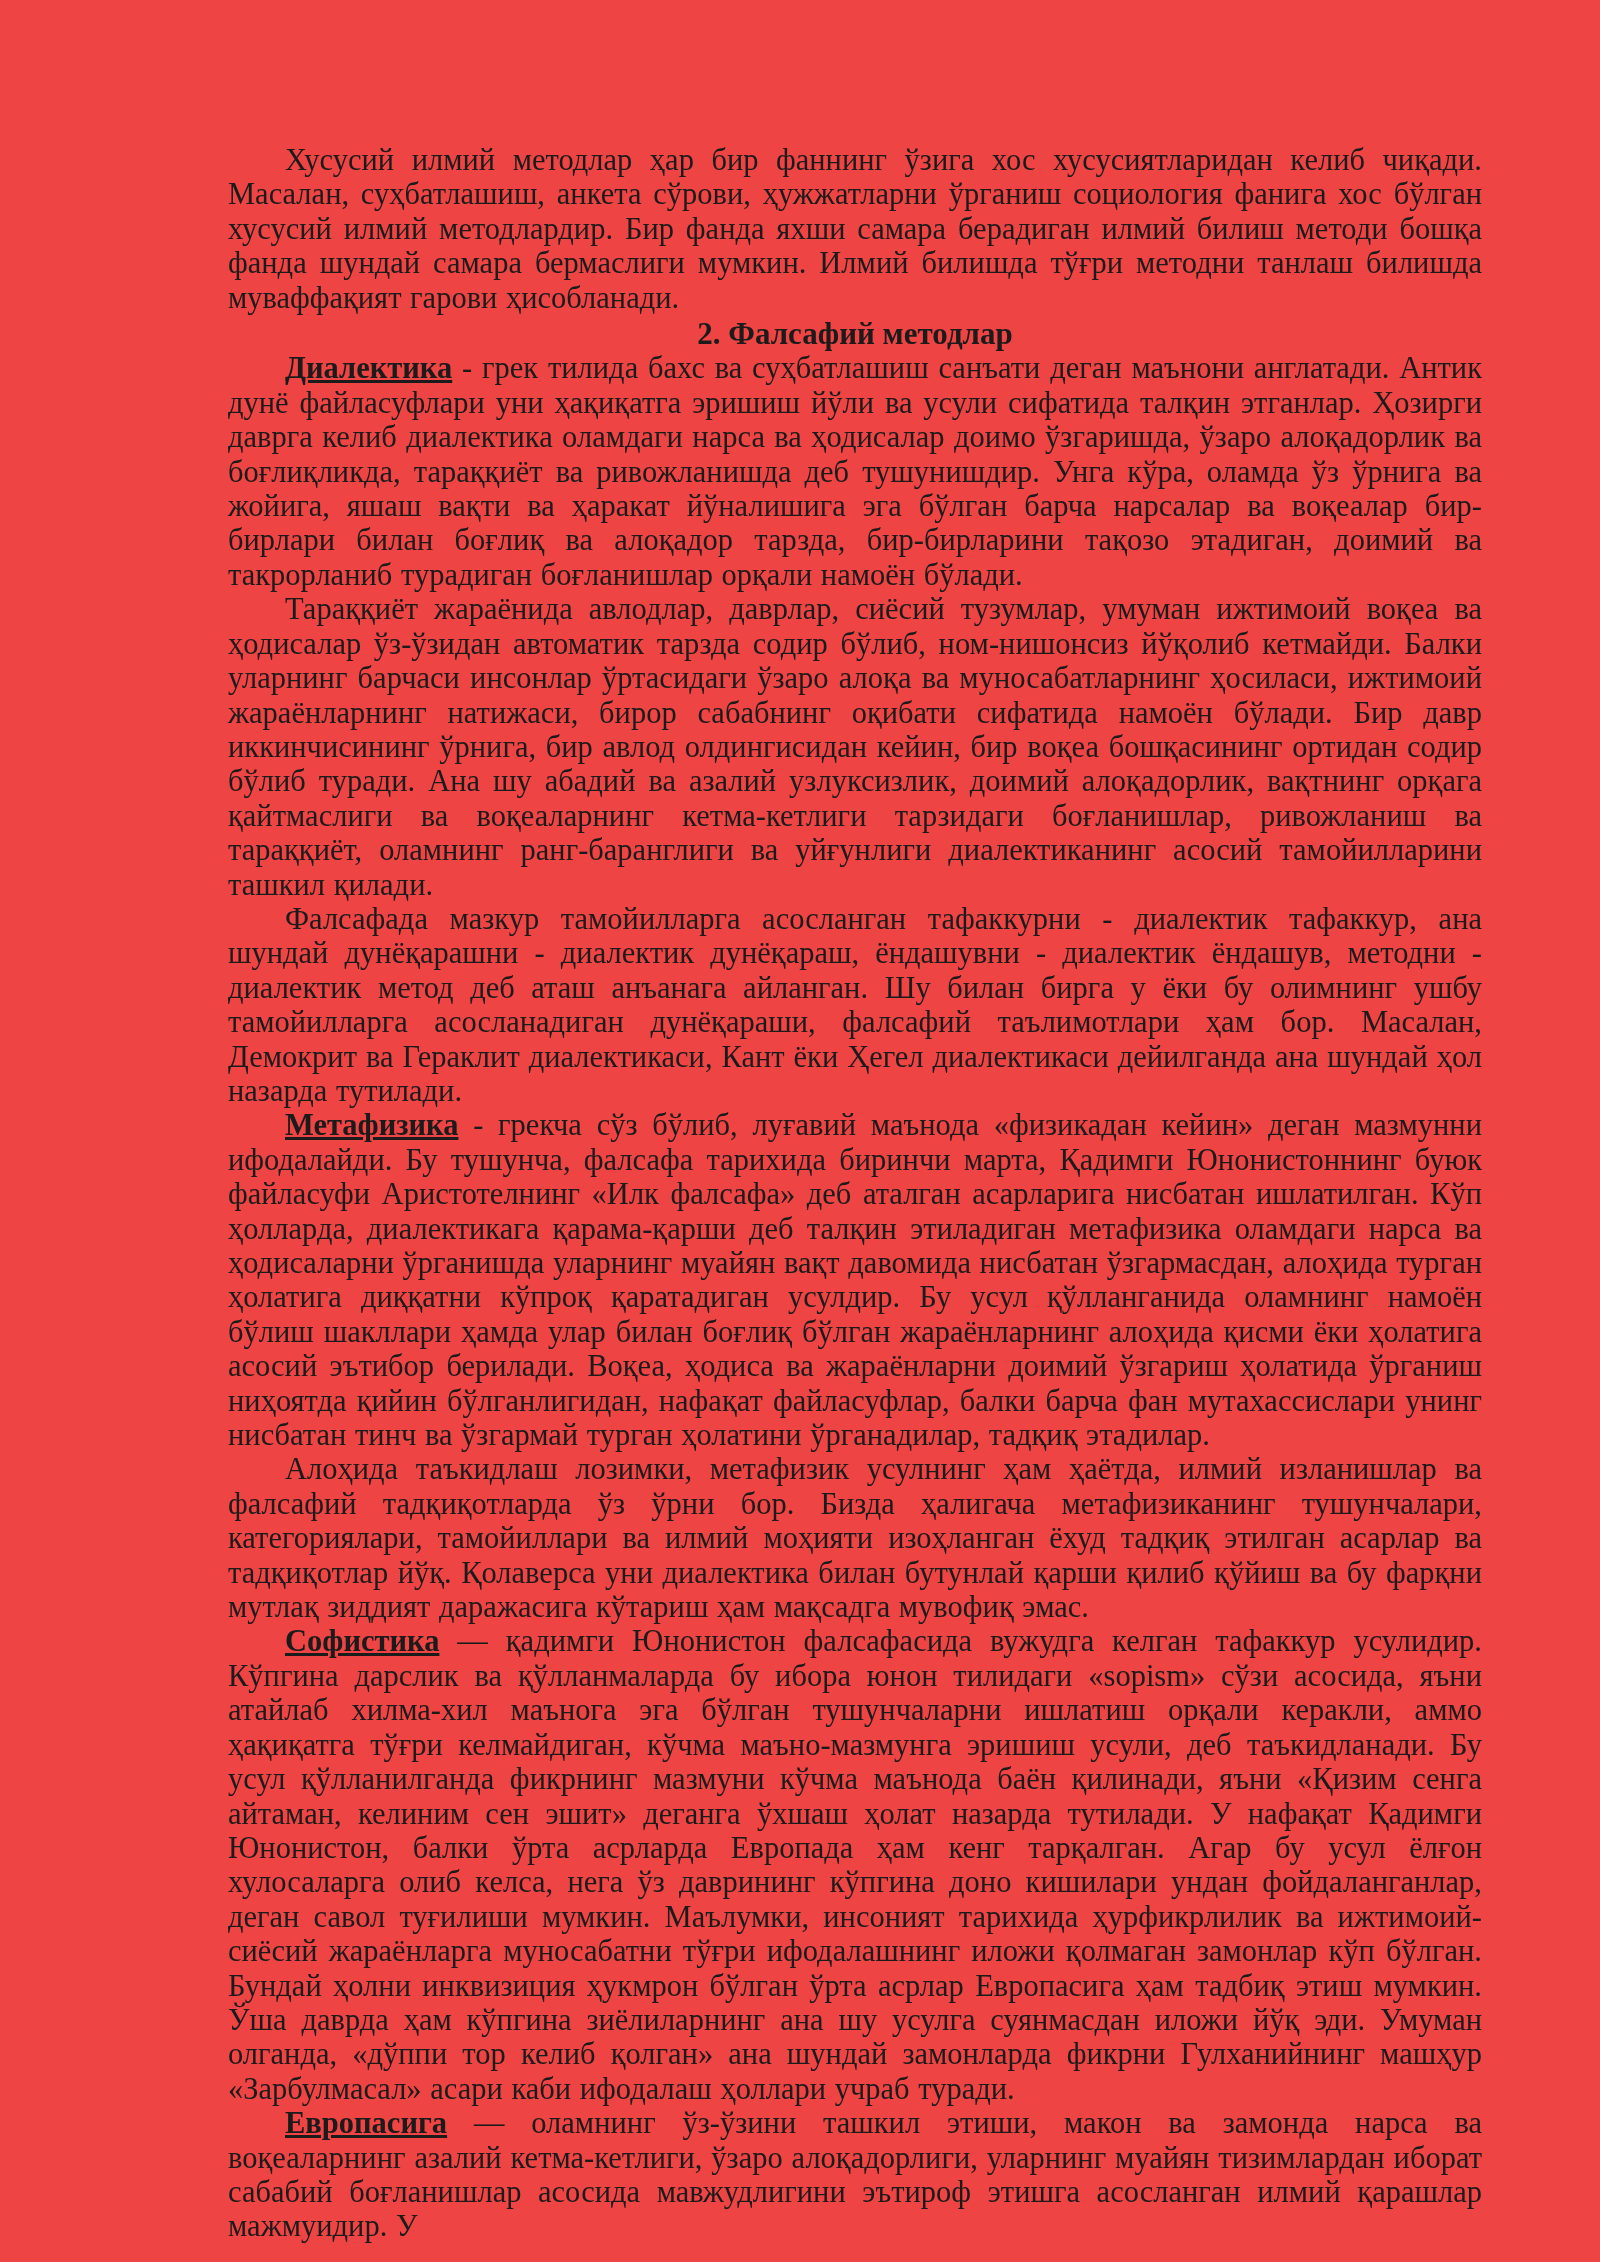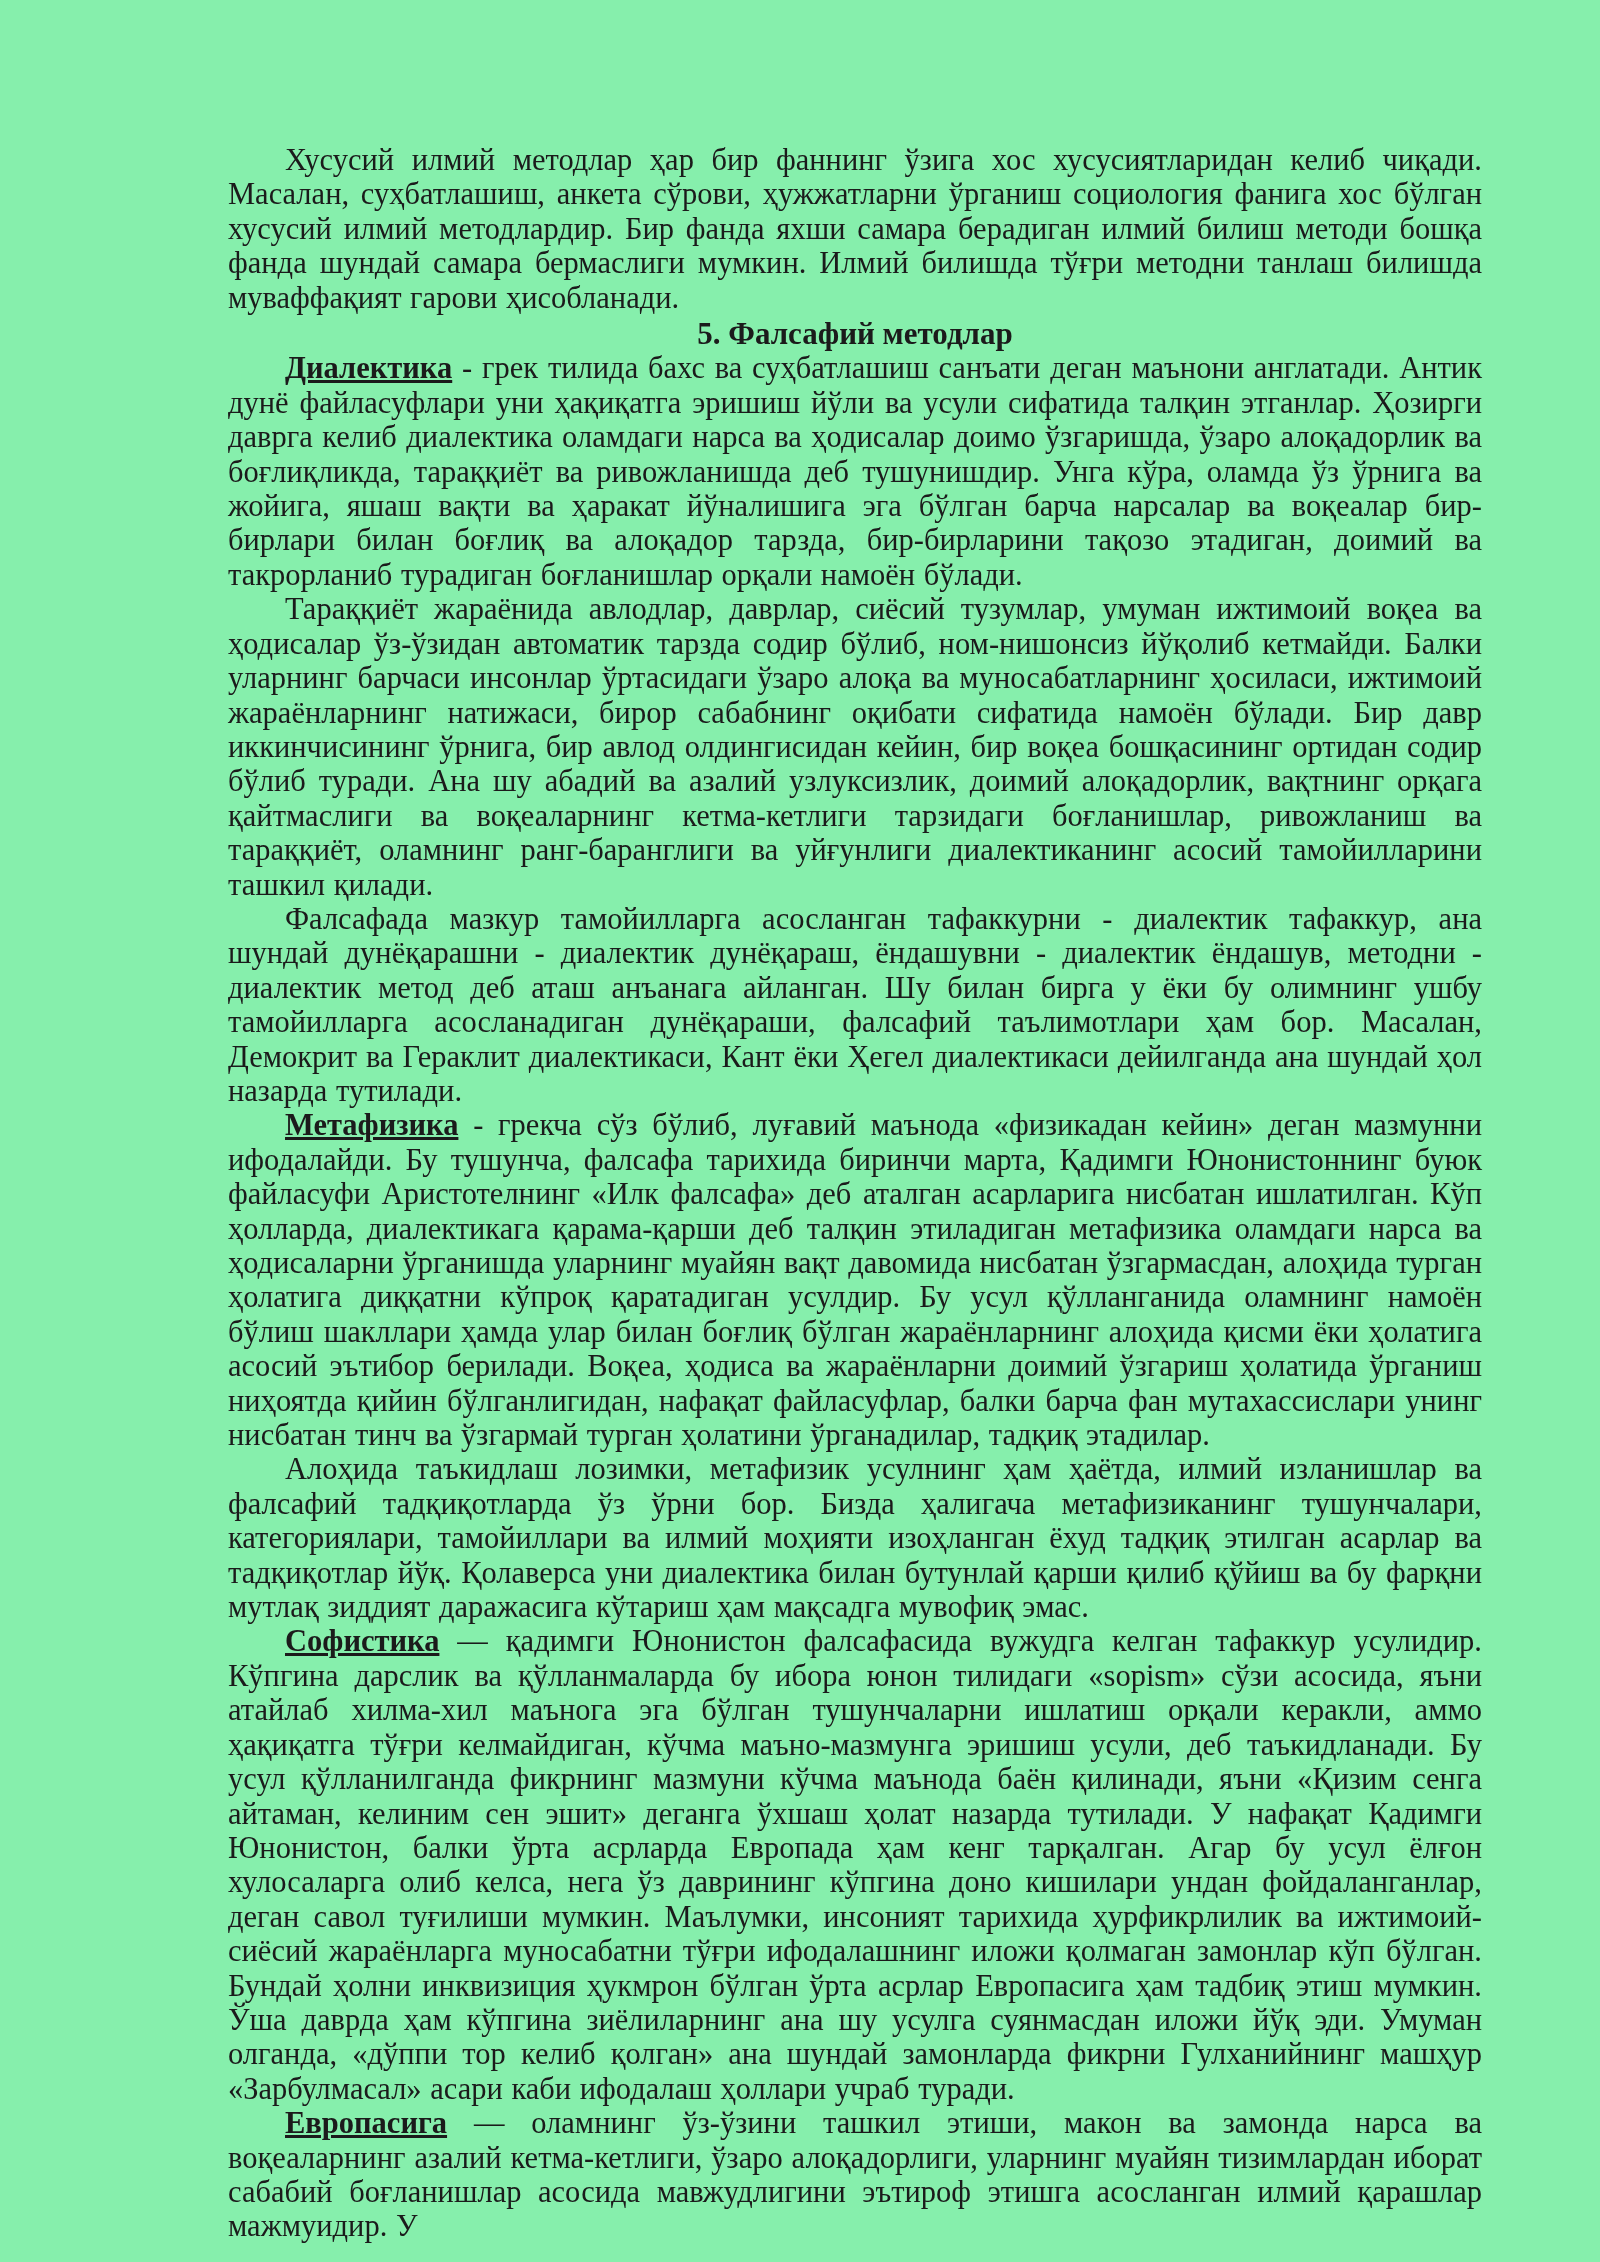--- a/index.html
+++ b/index.html
@@ -4,21 +4,21 @@
 <style>
   html, body {
     margin: 0;
     padding: 0;
     background: #ffffff;
   }
   .page {
     position: relative;
     width: 1600px;
     height: 2262px;
-    background: #86efac;
+    background: #ef4444;
     overflow: hidden;
     font-family: "Liberation Serif", "DejaVu Serif", serif;
     color: #1b1b1b;
   }
   .content {
     position: absolute;
     left: 228px;
     top: 143px;
     width: 1254px;
   }
@@ -46,21 +46,21 @@
   }
 </style>
 </head>
 <body>
 
 <div class="page">
   <div class="content">
 
     <p><span>Хусусий илмий методлар ҳар бир фаннинг ўзига хос хусусиятларидан келиб чиқади. Масалан, суҳбатлашиш, анкета сўрови, ҳужжатларни ўрганиш социология фанига хос бўлган хусусий илмий методлардир. Бир фанда яхши самара берадиган илмий билиш методи бошқа фанда шундай самара бермаслиги мумкин. Илмий билишда тўғри методни танлаш билишда муваффақият гарови ҳисобланади.</span></p>
 
-    <h3 class="heading">5. Фалсафий методлар</h3>
+    <h3 class="heading">2. Фалсафий методлар</h3>
 
     <p><span class="term">Диалектика</span><span> - грек тилида бахс ва суҳбатлашиш санъати деган маънони англатади. Антик дунё файласуфлари уни ҳақиқатга эришиш йўли ва усули сифатида талқин этганлар. Ҳозирги даврга келиб диалектика оламдаги нарса ва ҳодисалар доимо ўзгаришда, ўзаро алоқадорлик ва боғлиқликда, тараққиёт ва ривожланишда деб тушунишдир. Унга кўра, оламда ўз ўрнига ва жойига, яшаш вақти ва ҳаракат йўналишига эга бўлган барча нарсалар ва воқеалар бир-бирлари билан боғлиқ ва алоқадор тарзда, бир-бирларини тақозо этадиган, доимий ва такрорланиб турадиган боғланишлар орқали намоён бўлади.</span></p>
 
     <p><span>Тараққиёт жараёнида авлодлар, даврлар, сиёсий тузумлар, умуман ижтимоий воқеа ва ҳодисалар ўз-ўзидан автоматик тарзда содир бўлиб, ном-нишонсиз йўқолиб кетмайди. Балки уларнинг барчаси инсонлар ўртасидаги ўзаро алоқа ва муносабатларнинг ҳосиласи, ижтимоий жараёнларнинг натижаси, бирор сабабнинг оқибати сифатида намоён бўлади. Бир давр иккинчисининг ўрнига, бир авлод олдингисидан кейин, бир воқеа бошқасининг ортидан содир бўлиб туради. Ана шу абадий ва азалий узлуксизлик, доимий алоқадорлик, вақтнинг орқага қайтмаслиги ва воқеаларнинг кетма-кетлиги тарзидаги боғланишлар, ривожланиш ва тараққиёт, оламнинг ранг-баранглиги ва уйғунлиги диалектиканинг асосий тамойилларини ташкил қилади.</span></p>
 
     <p><span>Фалсафада мазкур тамойилларга асосланган тафаккурни - диалектик тафаккур, ана шундай дунёқарашни - диалектик дунёқараш, ёндашувни - диалектик ёндашув, методни - диалектик метод деб аташ анъанага айланган. Шу билан бирга у ёки бу олимнинг ушбу тамойилларга асосланадиган дунёқараши, фалсафий таълимотлари ҳам бор. Масалан, Демокрит ва Гераклит диалектикаси, Кант ёки Ҳегел диалектикаси дейилганда ана шундай ҳол назарда тутилади.</span></p>
 
     <p><span class="term">Метафизика</span><span> - грекча сўз бўлиб, луғавий маънода «физикадан кейин» деган мазмунни ифодалайди. Бу тушунча, фалсафа тарихида биринчи марта, Қадимги Юнонистоннинг буюк файласуфи Аристотелнинг «Илк фалсафа» деб аталган асарларига нисбатан ишлатилган. Кўп ҳолларда, диалектикага қарама-қарши деб талқин этиладиган метафизика оламдаги нарса ва ҳодисаларни ўрганишда уларнинг муайян вақт давомида нисбатан ўзгармасдан, алоҳида турган ҳолатига диққатни кўпроқ қаратадиган усулдир. Бу усул қўлланганида оламнинг намоён бўлиш шакллари ҳамда улар билан боғлиқ бўлган жараёнларнинг алоҳида қисми ёки ҳолатига асосий эътибор берилади. Воқеа, ҳодиса ва жараёнларни доимий ўзгариш ҳолатида ўрганиш ниҳоятда қийин бўлганлигидан, нафақат файласуфлар, балки барча фан мутахассислари унинг нисбатан тинч ва ўзгармай турган ҳолатини ўрганадилар, тадқиқ этадилар.</span></p>
 
     <p><span>Алоҳида таъкидлаш лозимки, метафизик усулнинг ҳам ҳаётда, илмий изланишлар ва фалсафий тадқиқотларда ўз ўрни бор. Бизда ҳалигача метафизиканинг тушунчалари, категориялари, тамойиллари ва илмий моҳияти изоҳланган ёхуд тадқиқ этилган асарлар ва тадқиқотлар йўқ. Қолаверса уни диалектика билан бутунлай қарши қилиб қўйиш ва бу фарқни мутлақ зиддият даражасига кўтариш ҳам мақсадга мувофиқ эмас.</span></p>

